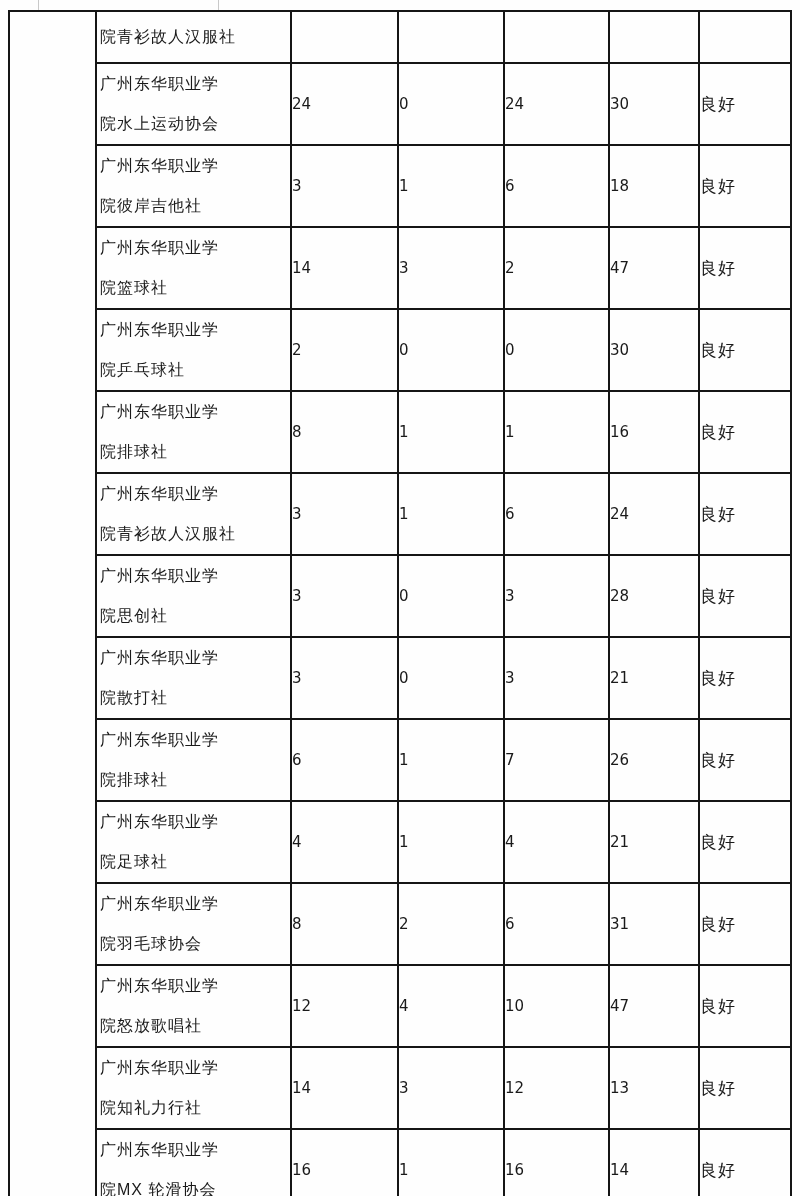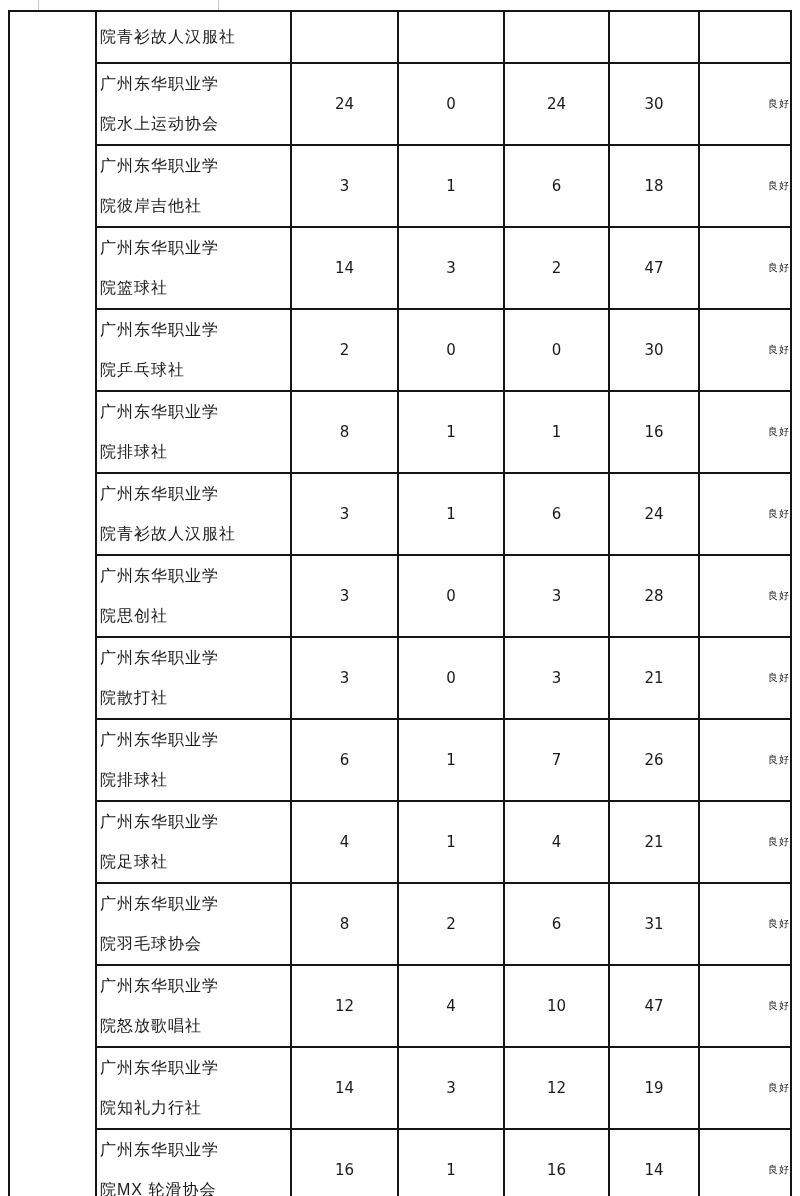--- a/index.html
+++ b/index.html
@@ -57,27 +57,27 @@
     white-space:nowrap;
     text-align:left;
   }
   .name-line.indent{
   }
   tr.partial .name-line{
     line-height:30px;
   }
 
   td.num-cell{
-    text-align:center;
+    text-align:left;
     font-size:15px;
     font-family:"DejaVu Sans","Liberation Sans",sans-serif;
   }
   td.status-cell{
-    text-align:right;
-    font-size:10px;
+    text-align:left;
+    font-size:17px;
     letter-spacing:1px;
   }
 </style>
 </head>
 <body>
 
 <div class="sheet">
   <div class="artifact a1"></div>
   <div class="artifact a2"></div>
 
@@ -236,21 +236,21 @@
           <td class="status-cell">良好</td>
         </tr>
         <tr class="row">
           <td class="name-cell">
             <div class="name-line indent">广州东华职业学</div>
             <div class="name-line">院知礼力行社</div>
           </td>
           <td class="num-cell">14</td>
           <td class="num-cell">3</td>
           <td class="num-cell">12</td>
-          <td class="num-cell">19</td>
+          <td class="num-cell">13</td>
           <td class="status-cell">良好</td>
         </tr>
         <tr class="row last">
           <td class="name-cell">
             <div class="name-line indent">广州东华职业学</div>
             <div class="name-line">院MX 轮滑协会</div>
           </td>
           <td class="num-cell">16</td>
           <td class="num-cell">1</td>
           <td class="num-cell">16</td>

